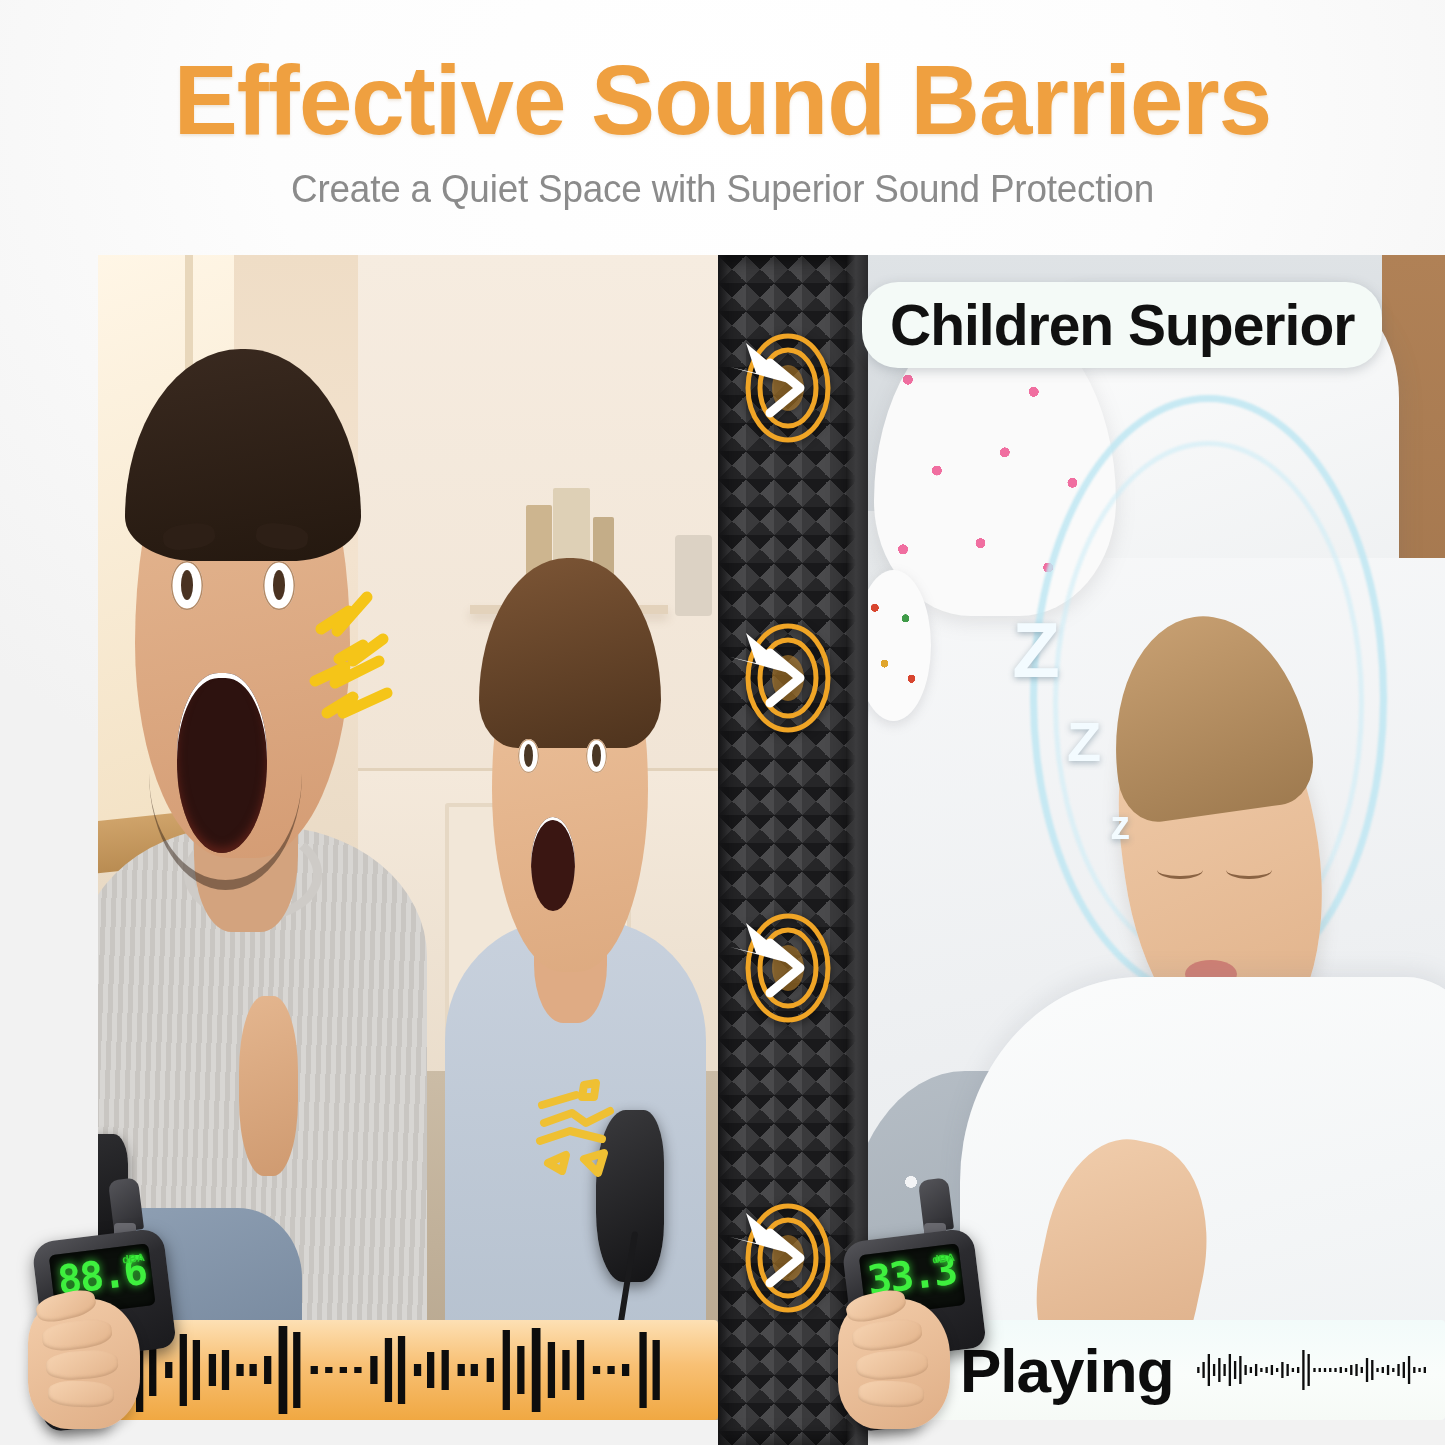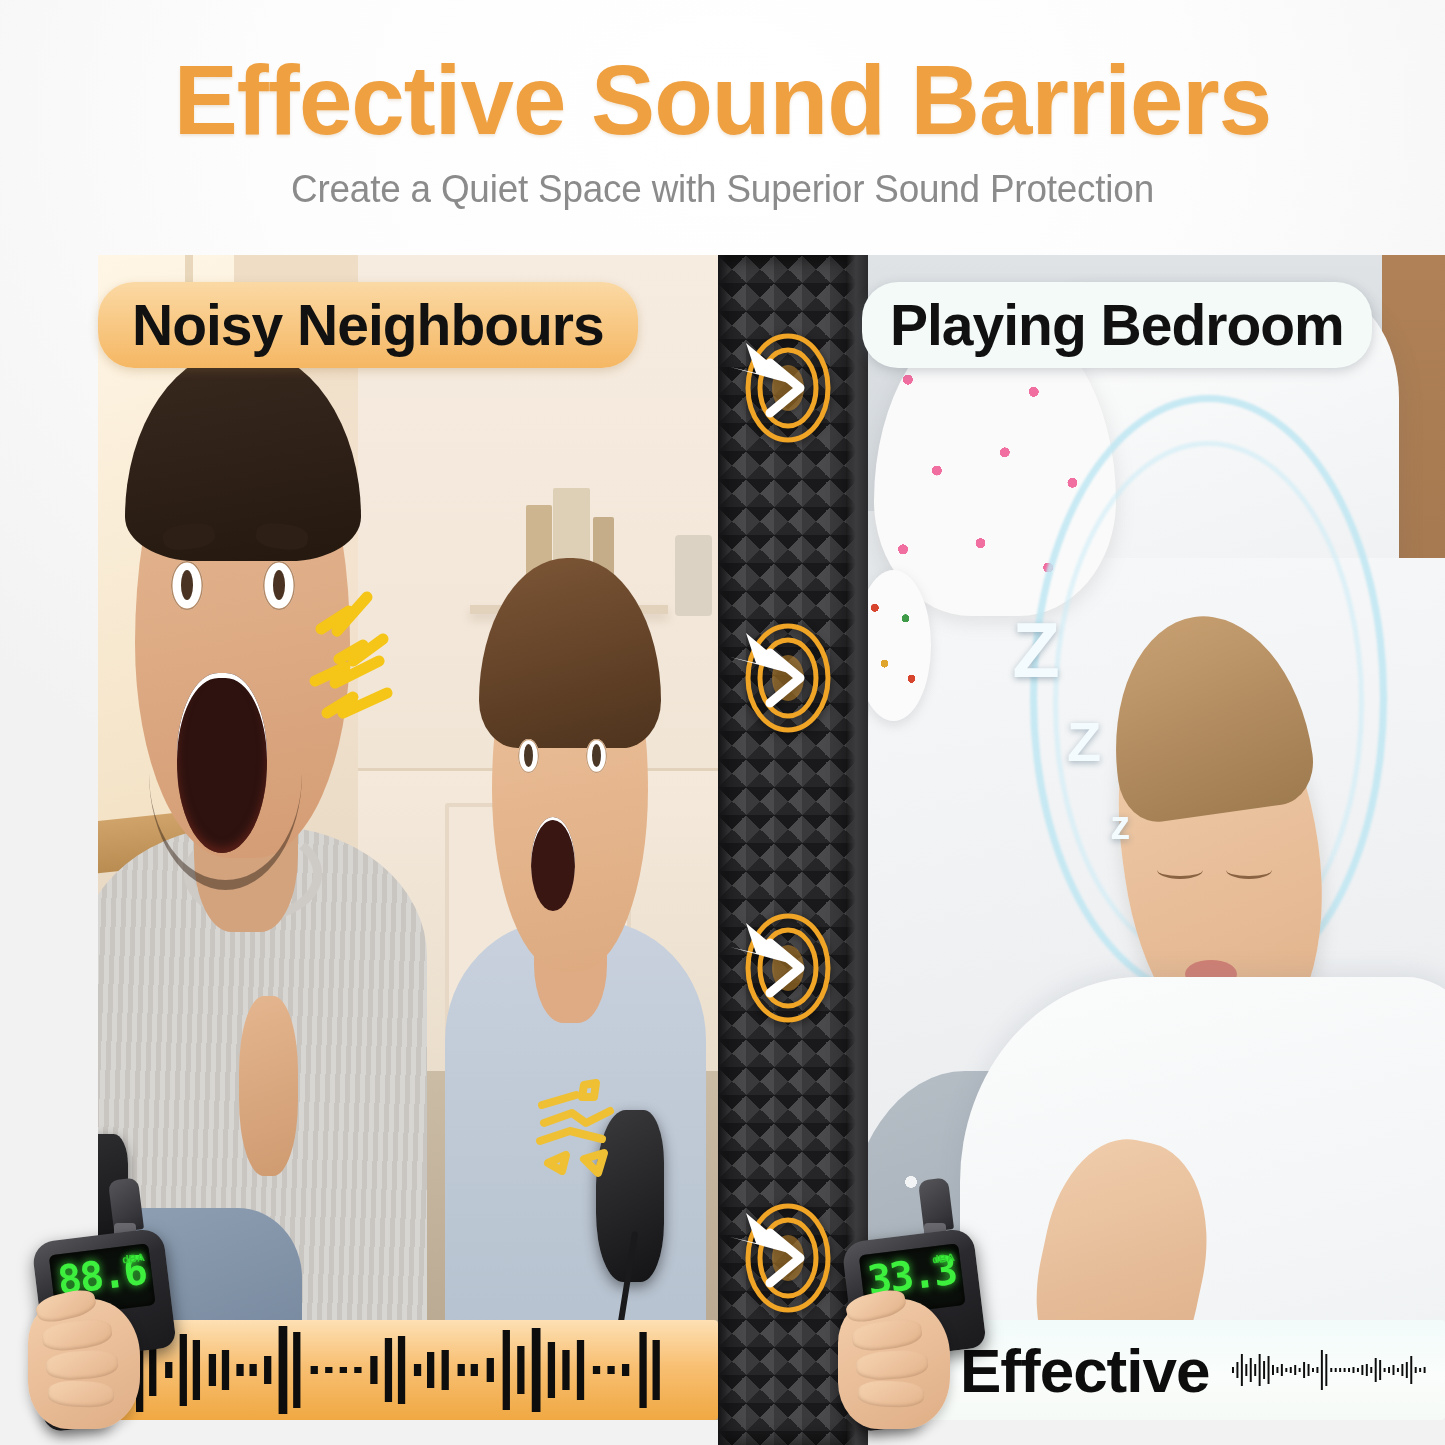--- a/index.html
+++ b/index.html
@@ -575,30 +575,25 @@
       <svg viewBox="0 0 118 118">
         <ellipse cx="62" cy="59" rx="40" ry="52" fill="none" stroke="#F0A526" stroke-width="5"></ellipse>
         <ellipse cx="62" cy="59" rx="28" ry="38" fill="none" stroke="#F0A526" stroke-width="5"></ellipse>
         <ellipse cx="62" cy="59" rx="16" ry="23" fill="#C98A2B" opacity=".55"></ellipse>
         <path d="M44 34 L74 59 L44 84" fill="none" stroke="#fff" stroke-width="9" stroke-linejoin="round" stroke-linecap="round"></path>
         <path d="M70 56 L20 14 L30 44 L4 38 Z" fill="#fff"></path>
       </svg>
     </div>
   </div>
 
-  <div style="position:absolute; left:98px; top:27px; padding:10px 34px;
-              background:linear-gradient(180deg,#fbd9a4,#f5b763);
-              border-radius:36px; box-shadow:0 3px 10px rgba(150,110,50,.25);">
-    <span style="font-size:57px; font-weight:bold; color:#111; letter-spacing:-1px; white-space:nowrap;">Noisy Neighbours</span>
-  </div>
 
   <div style="position:absolute; left:862px; top:27px; padding:10px 28px;
               background:#F4FAF7; border-radius:36px;
               box-shadow:0 3px 12px rgba(90,100,110,.28);">
-    <span style="font-size:57px; font-weight:bold; color:#111; letter-spacing:-1px; white-space:nowrap;">Playing Bedroom</span>
+    <span style="font-size:57px; font-weight:bold; color:#111; letter-spacing:-1px; white-space:nowrap;">Children Superior</span>
   </div>
 
   <div class="statusbar left">
     <span class="wave">
       <svg viewBox="0 0 400 100" preserveAspectRatio="none">
         <g fill="#0d0d0d">
           <rect x="2" y="18" width="5" height="64"></rect>
           <rect x="11" y="8" width="5" height="84"></rect>
           <rect x="20" y="24" width="5" height="52"></rect>
           <rect x="31" y="42" width="5" height="16"></rect>
@@ -634,21 +629,21 @@
           <rect x="335" y="46" width="5" height="8"></rect>
           <rect x="345" y="44" width="5" height="12"></rect>
           <rect x="357" y="12" width="5" height="76"></rect>
           <rect x="366" y="20" width="5" height="60"></rect>
         </g>
       </svg>
     </span>
   </div>
 
   <div class="statusbar right">
-    <span class="status-label">Effective</span>
+    <span class="status-label">Playing</span>
     <span class="wave">
       <svg viewBox="0 0 400 100" preserveAspectRatio="none">
         <g fill="#0d0d0d">
           <rect x="2" y="47" width="4" height="6"></rect>
           <rect x="11" y="42" width="4" height="16"></rect>
           <rect x="20" y="34" width="4" height="32"></rect>
           <rect x="29" y="44" width="4" height="12"></rect>
           <rect x="38" y="38" width="4" height="24"></rect>
           <rect x="47" y="44" width="4" height="12"></rect>
           <rect x="56" y="34" width="4" height="32"></rect>

